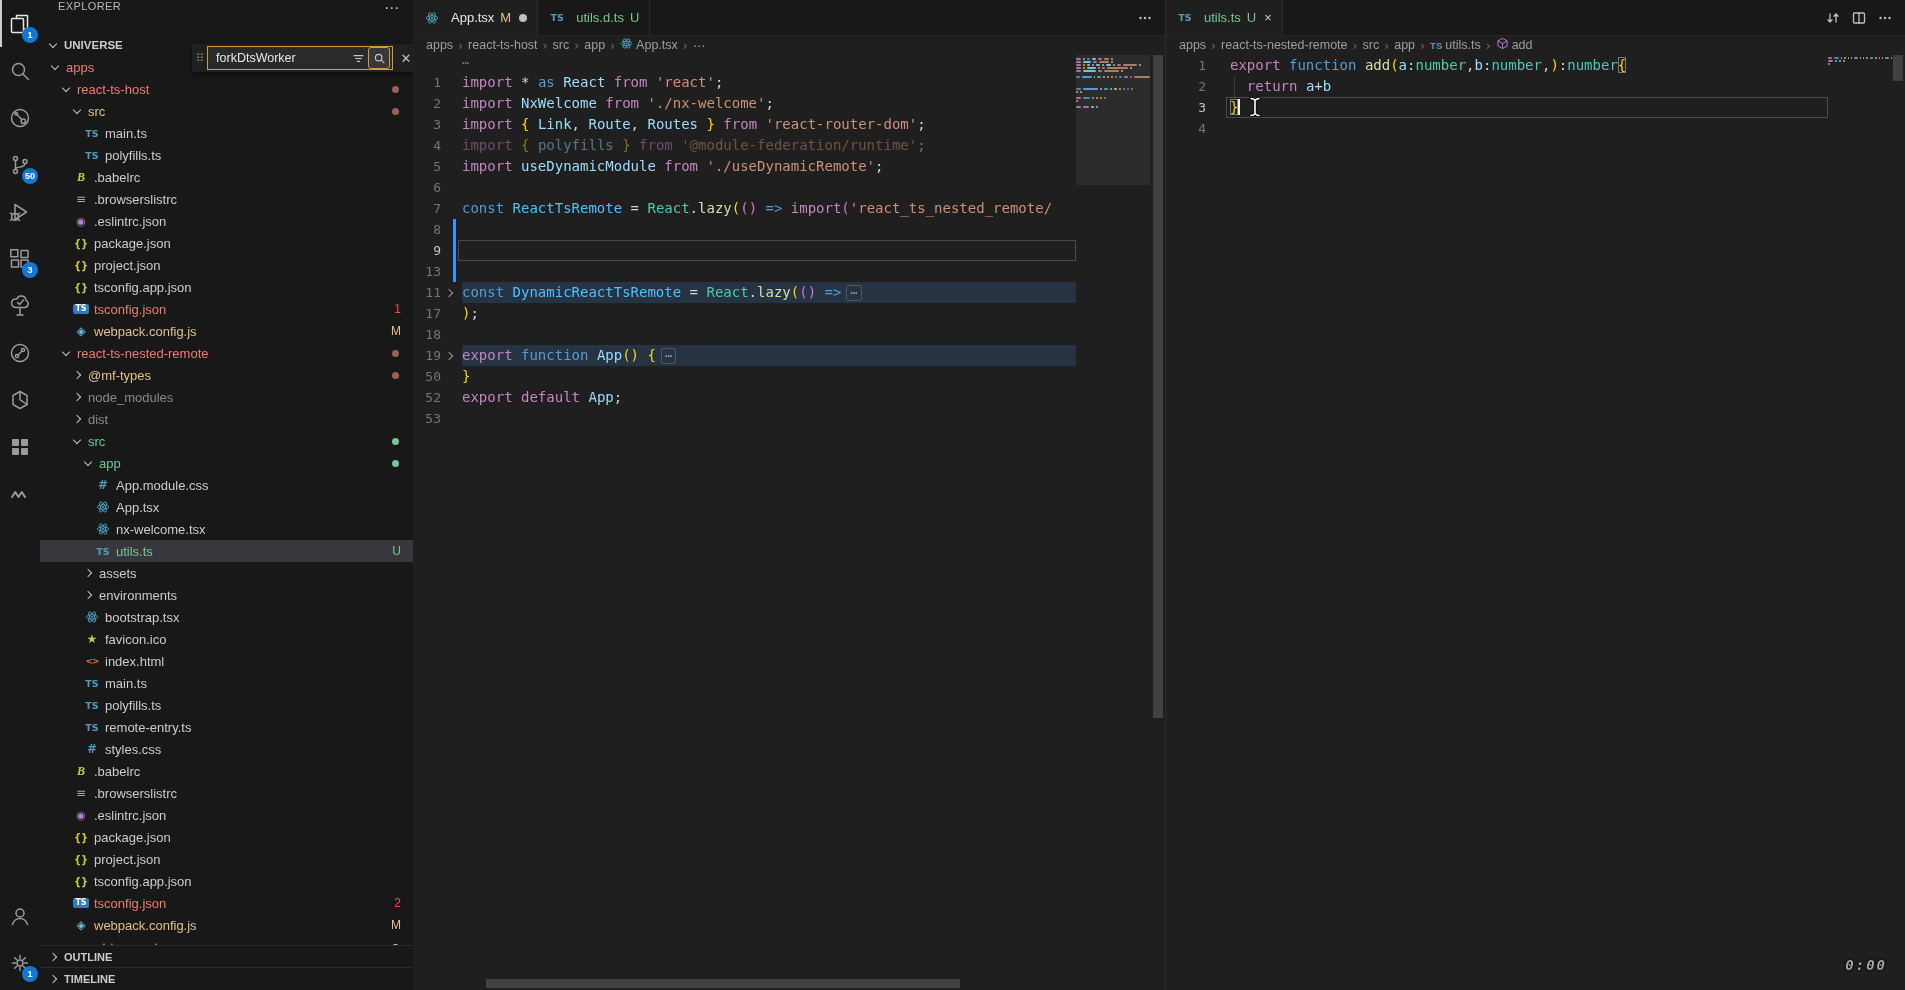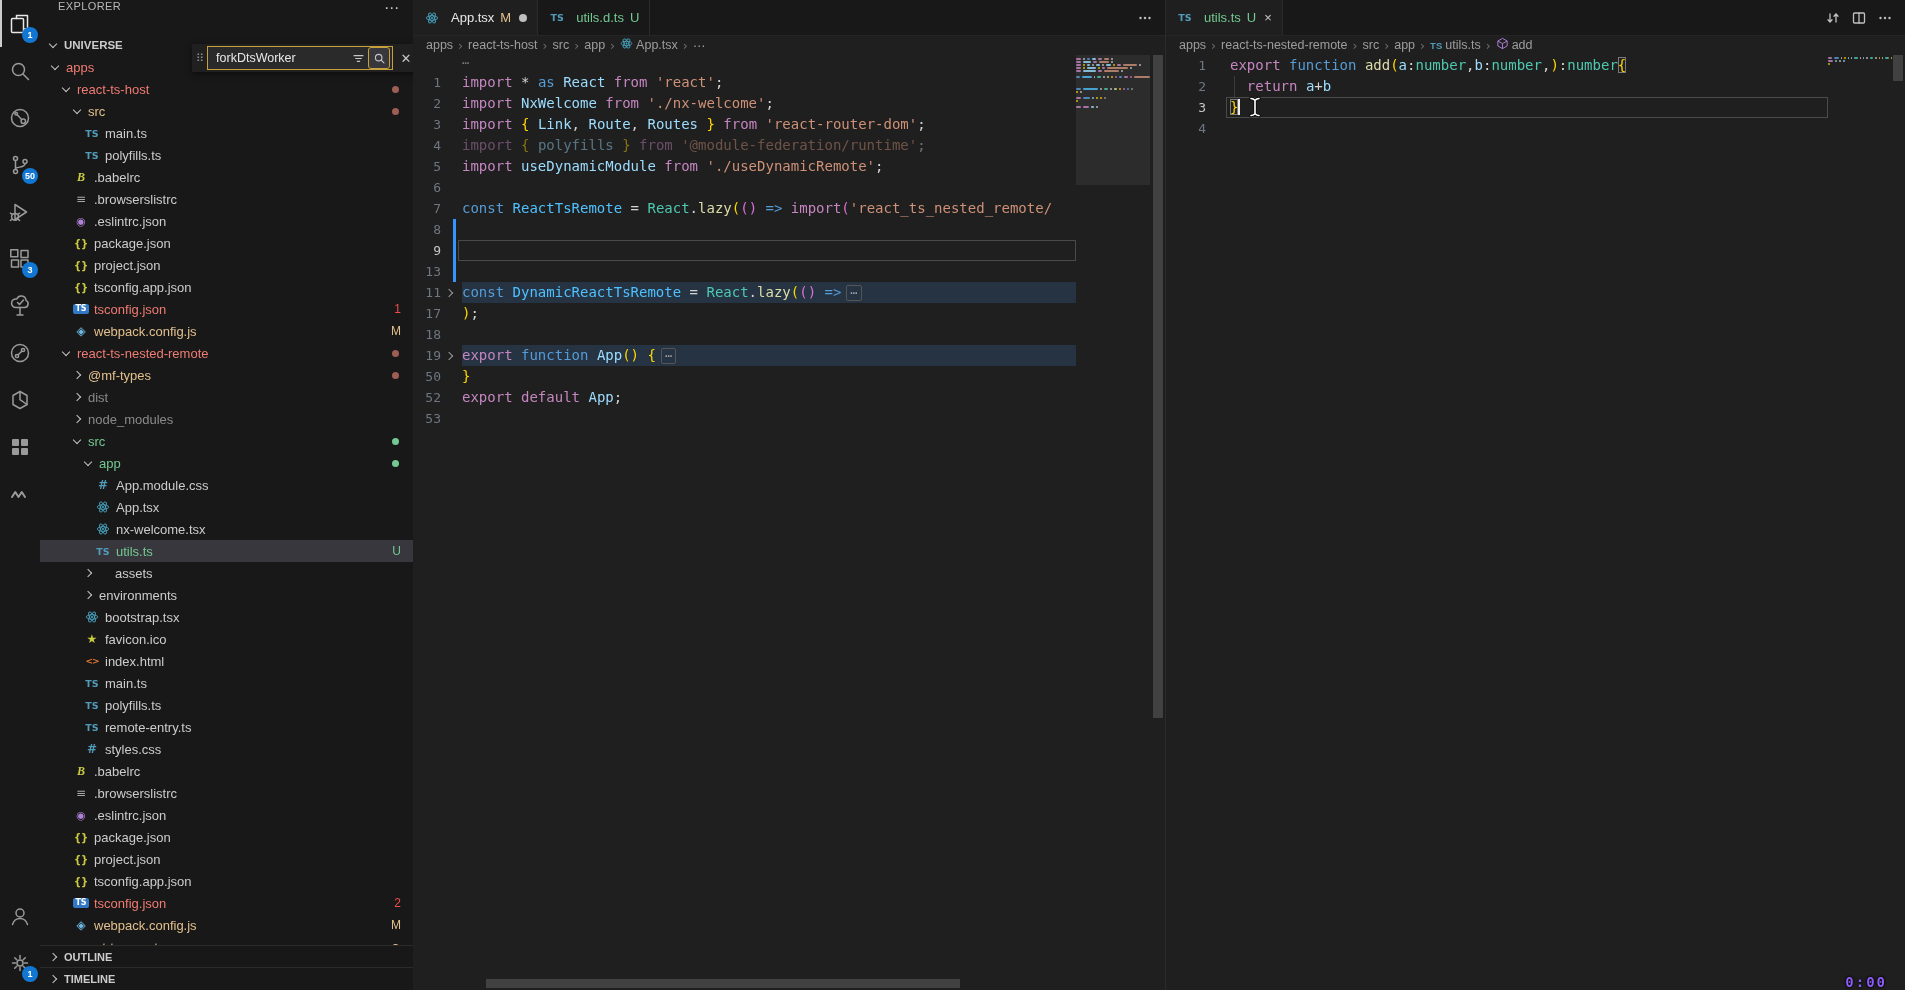--- a/index.html
+++ b/index.html
@@ -106,22 +106,22 @@
   .mmrow{display:flex;gap:2px;height:2px;margin-bottom:1px;}
   .mmrow i{height:2px;border-radius:1px;display:block;}
   .vscroll{position:absolute;width:10px;background:rgba(121,121,121,.38);cursor:pointer;}
   #vs1{right:2px;top:55px;height:663px;}
   #vs2{right:2px;top:55px;height:26px;}
   .hscroll{position:absolute;height:9px;background:rgba(121,121,121,.38);cursor:pointer;}
   #hs1{left:73px;bottom:2px;width:474px;}
 
   
   #pointer{position:absolute;left:1248px;top:96px;z-index:20;pointer-events:none;}
-  #rec-timer{position:absolute;right:18px;bottom:0;font-family:"DejaVu Sans Mono",monospace;font-size:14px;font-weight:bold;
-    color:#8b5cf6;letter-spacing:2px;text-shadow:0 0 3px #000,0 0 2px #000;}
+  #rec-timer{position:absolute;right:18px;bottom:17px;font-family:"DejaVu Sans Mono",monospace;font-size:14px;font-weight:bold;
+    color:#a3a3a3;letter-spacing:2px;text-shadow:0 0 3px #000,0 0 2px #000;font-style:italic;}
 </style>
 <style>.tk-hint{color:#7A7A7A;}.tk-k{color:#C586C0;}.tk-s{color:#569CD6;}.tk-v{color:#9CDCFE;}.tk-V{color:#4FC1FF;}.tk-t{color:#4EC9B0;}.tk-f{color:#DCDCAA;}.tk-str{color:#CE9178;}.tk-p{color:#D4D4D4;}.tk-b1{color:#FFD700;}.tk-b1m{color:#FFD700;}.tk-b2{color:#DA70D6;}.tk-foldbox{color:#A0A0A0;}.tk-cursor{color:#EDEDED;}.tk-b1m{outline:1px solid #7a7a7a;outline-offset:-1px;}</style></head>
 <body>
 
 <div id="app">
 
   <div id="activitybar">
     <div id="ab-top">
         <div class="ab-item active">
           <svg viewBox="0 0 24 24">
@@ -331,25 +331,25 @@
           <span class="tlabel c-red">react-ts-nested-remote</span>
           <span class="tdot" style="background: rgb(157, 94, 85);"></span>
         </div>
         <div class="trow" style="padding-left: 32px;">
           <span class="chev"></span>
           <span class="tlabel c-gold">@mf-types</span>
           <span class="tdot" style="background: rgb(157, 94, 85);"></span>
         </div>
         <div class="trow" style="padding-left: 32px;">
           <span class="chev"></span>
+          <span class="tlabel c-dim">node_modules</span>
+        </div>
+        <div class="trow" style="padding-left: 32px;">
+          <span class="chev"></span>
           <span class="tlabel c-dim">dist</span>
-        </div>
-        <div class="trow" style="padding-left: 32px;">
-          <span class="chev"></span>
-          <span class="tlabel c-dim">node_modules</span>
         </div>
         <div class="trow" style="padding-left: 32px;">
           <span class="chev open"></span>
           <span class="tlabel c-green">src</span>
           <span class="tdot" style="background: rgb(115, 201, 145);"></span>
         </div>
         <div class="trow" style="padding-left: 43px;">
           <span class="chev open"></span>
           <span class="tlabel c-green">app</span>
           <span class="tdot" style="background: rgb(115, 201, 145);"></span>
@@ -386,21 +386,21 @@
           </span>
           <span class="tlabel">nx-welcome.tsx</span>
         </div>
         <div class="trow sel" style="padding-left: 54px;">
           <span class="ficon">
             <span class="tsl">TS</span>
           </span>
           <span class="tlabel c-green">utils.ts</span>
           <span class="tbadge" style="color: rgb(115, 201, 145);">U</span>
         </div>
-        <div class="trow" style="padding-left: 43px; gap: 16px;">
+        <div class="trow" style="padding-left: 43px;">
           <span class="chev"></span>
           <span class="tlabel">assets</span>
         </div>
         <div class="trow" style="padding-left: 43px;">
           <span class="chev"></span>
           <span class="tlabel">environments</span>
         </div>
         <div class="trow" style="padding-left: 43px;">
           <span class="ficon">
             <svg viewBox="0 0 16 16">

